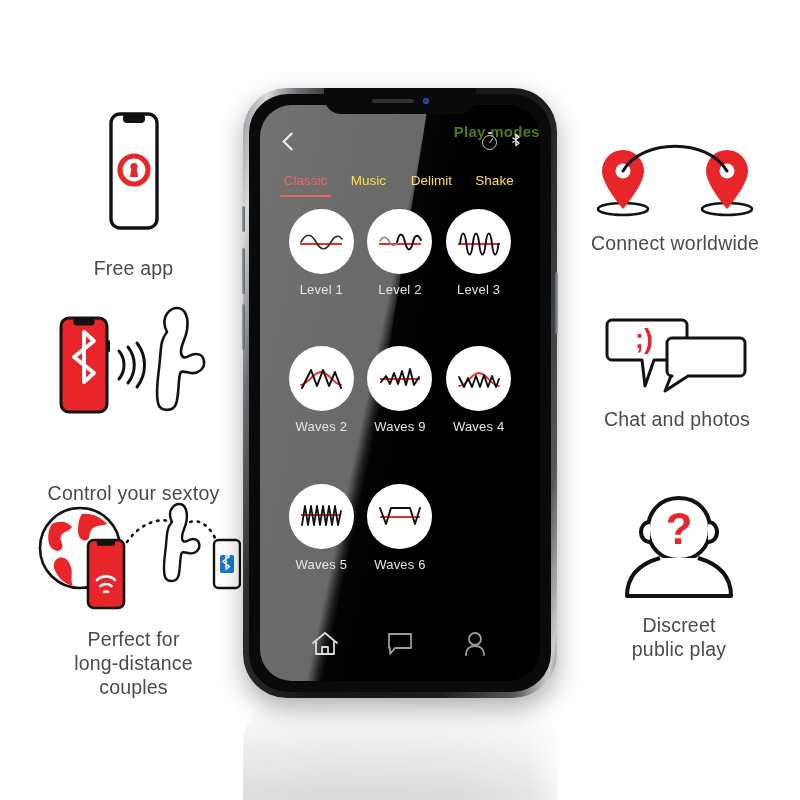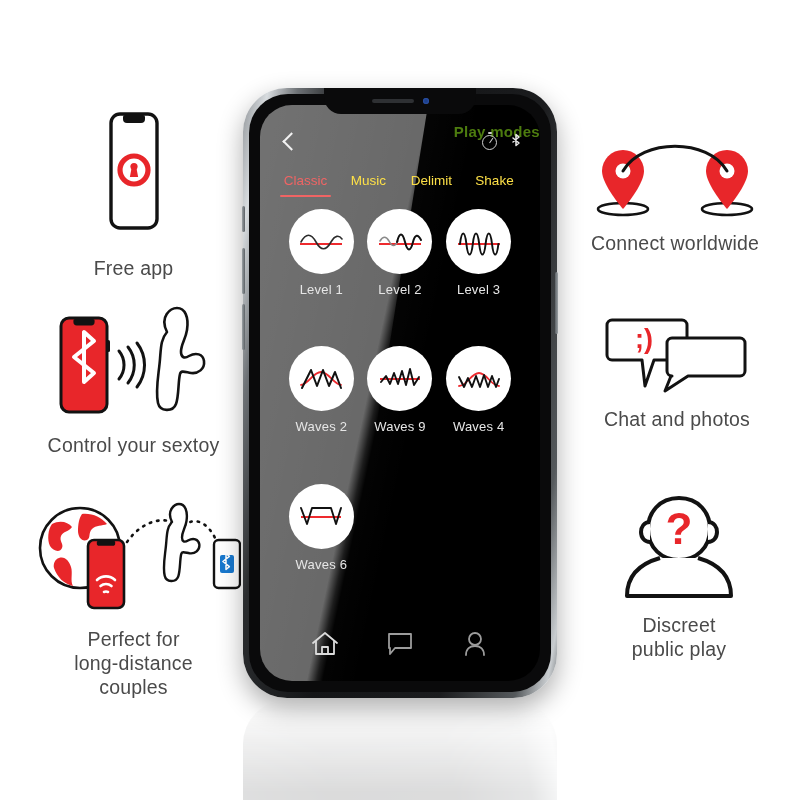--- a/index.html
+++ b/index.html
@@ -29,21 +29,21 @@
     margin-top:10px;
     font-size:19.5px;
     line-height:1.22;
     color:#4a4a4a;
     letter-spacing:.2px;
     font-weight:400;
     white-space:pre-line;
   }
 
   #f-free-app     { left:36px;  top:112px; width:195px;gap:17px; }
-  #f-control      { left:26px;  top:306px; width:215px; }
+  #f-control      { left:26px;  top:306px; width:215px;gap:48px; }
   #f-longdistance { left:16px;  top:500px; width:235px; }
   #f-worldwide    { left:570px; top:142px; width:210px; }
   #f-chat         { left:584px; top:312px; width:186px; }
   #f-discreet     { left:596px; top:492px; width:166px; }
 
   
   #phone-mock {
     position:absolute;
     left:243px;
     top:88px;
@@ -395,20 +395,29 @@
           <div class="mode">
             <div class="disc">
               <svg width="48" height="28" viewBox="0 0 48 28">
                 <path d="M4 21 C12 21, 16 8, 24 8 C32 8, 36 21, 44 21" fill="none" stroke="#EE2A2E" stroke-width="1.8" stroke-linecap="round"></path>
                 <path d="M4 12 L9 22 L13 13 L17 22 L21 11 L25 22 L29 10 L33 22 L37 11 L41 22 L44 14" fill="none" stroke="#111" stroke-width="1.9" stroke-linejoin="round" stroke-linecap="round"></path>
               </svg>
             </div>
             <div class="lbl">Waves 4</div>
           </div>
 
+          <div class="mode">
+            <div class="disc">
+              <svg width="48" height="28" viewBox="0 0 48 28">
+                <line x1="4" y1="13" x2="44" y2="13" stroke="#EE2A2E" stroke-width="2"></line>
+                <path d="M5 23 L8 4 L11 23 L14 4 L17 23 L20 4 L23 23 L26 4 L29 23 L32 4 L35 23 L38 4 L41 23 L44 9" fill="none" stroke="#111" stroke-width="1.8" stroke-linejoin="round" stroke-linecap="round"></path>
+              </svg>
+            </div>
+            <div class="lbl">Waves 5</div>
+          </div>
 
           <div class="mode">
             <div class="disc">
               <svg width="48" height="28" viewBox="0 0 48 28">
                 <line x1="4" y1="15" x2="44" y2="15" stroke="#EE2A2E" stroke-width="2"></line>
                 <path d="M4 6 L10 22 L15 6 L34 6 L39 22 L44 6" fill="none" stroke="#111" stroke-width="1.9" stroke-linejoin="round" stroke-linecap="round"></path>
               </svg>
             </div>
             <div class="lbl">Waves 6</div>
           </div>

